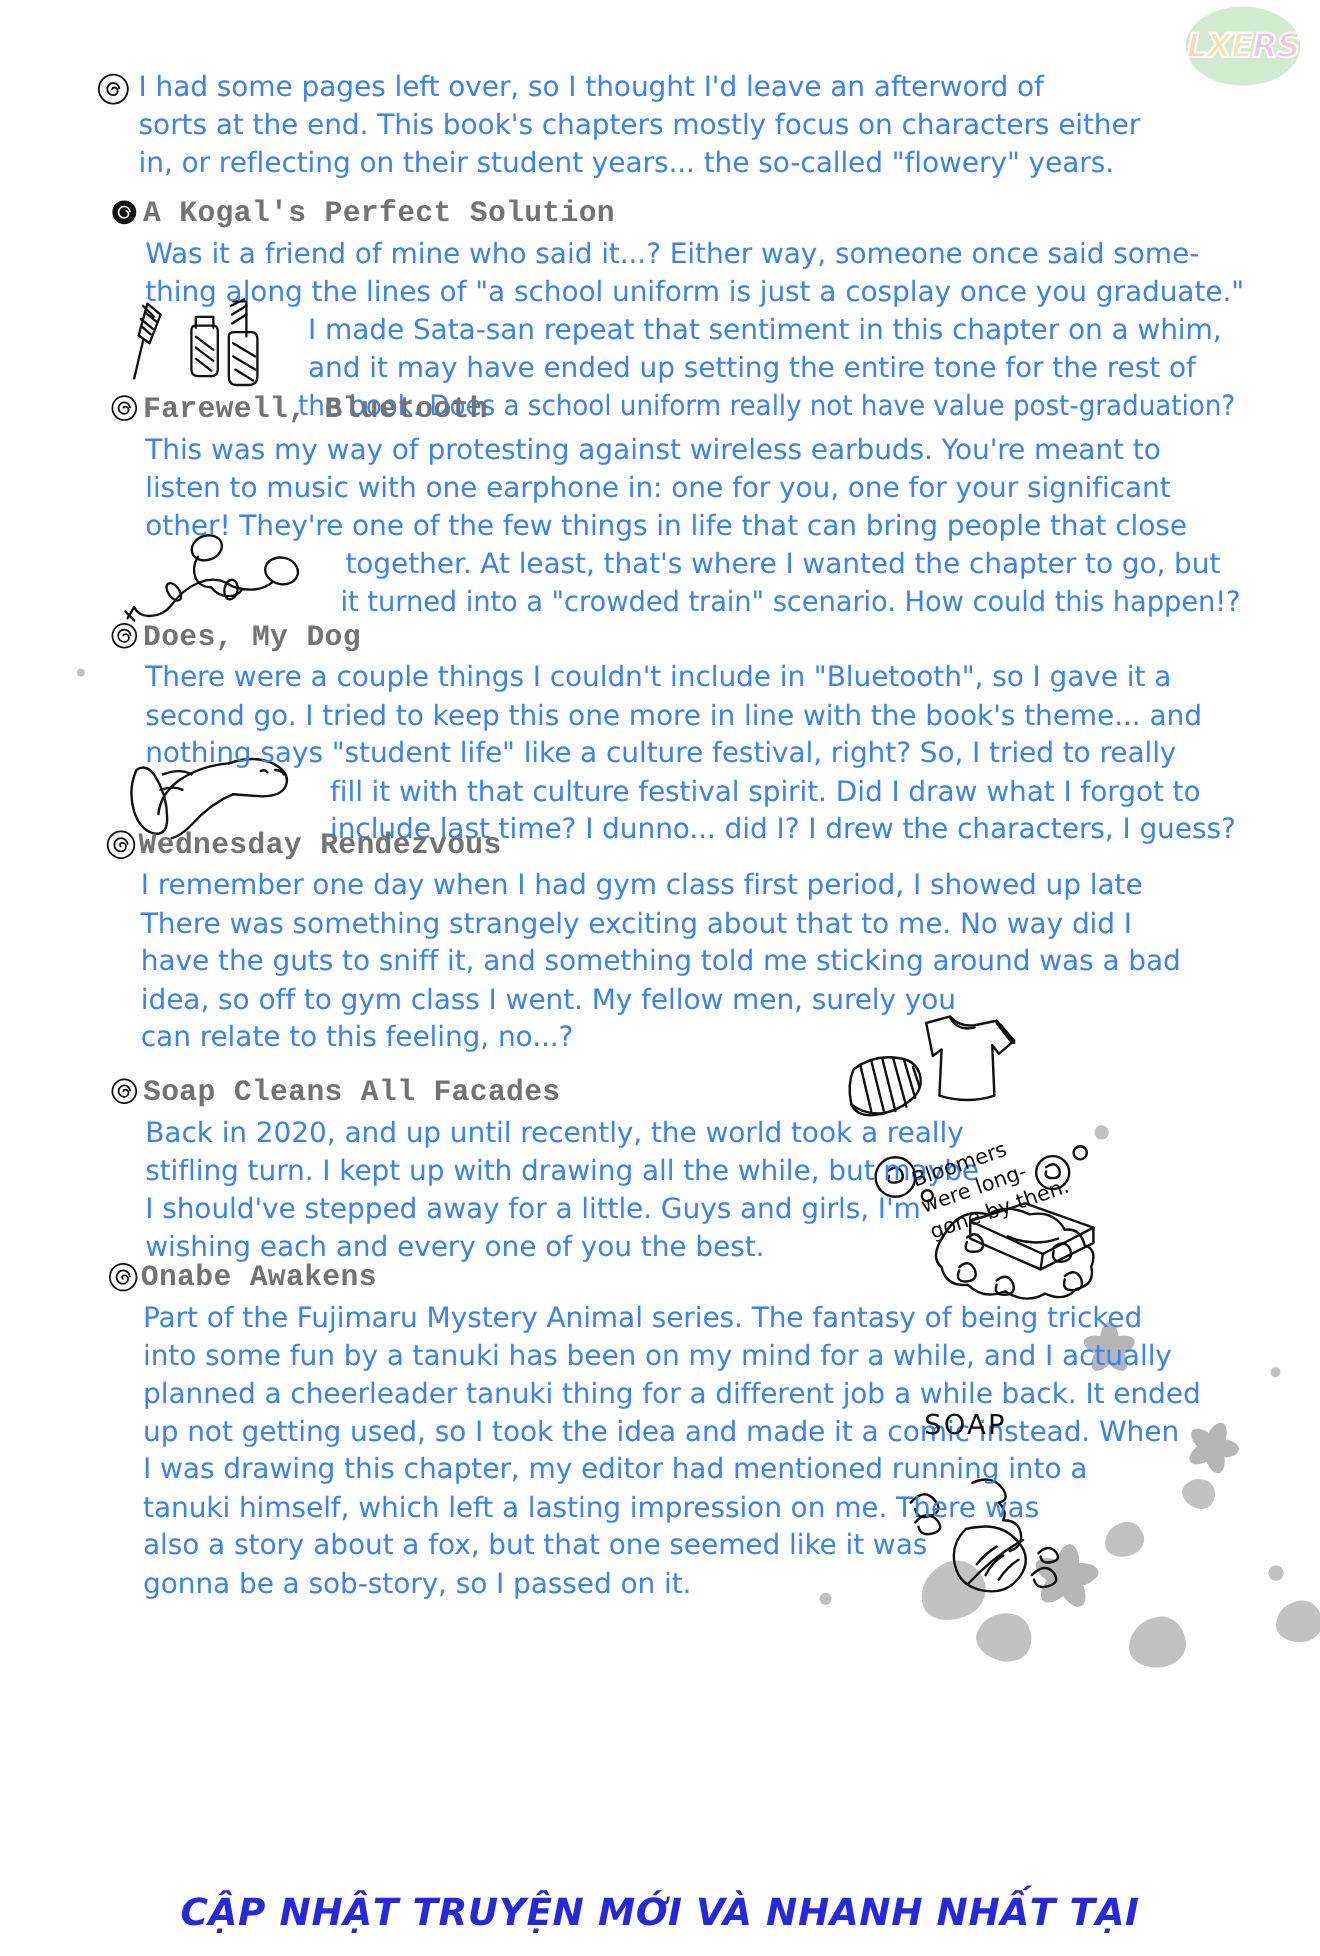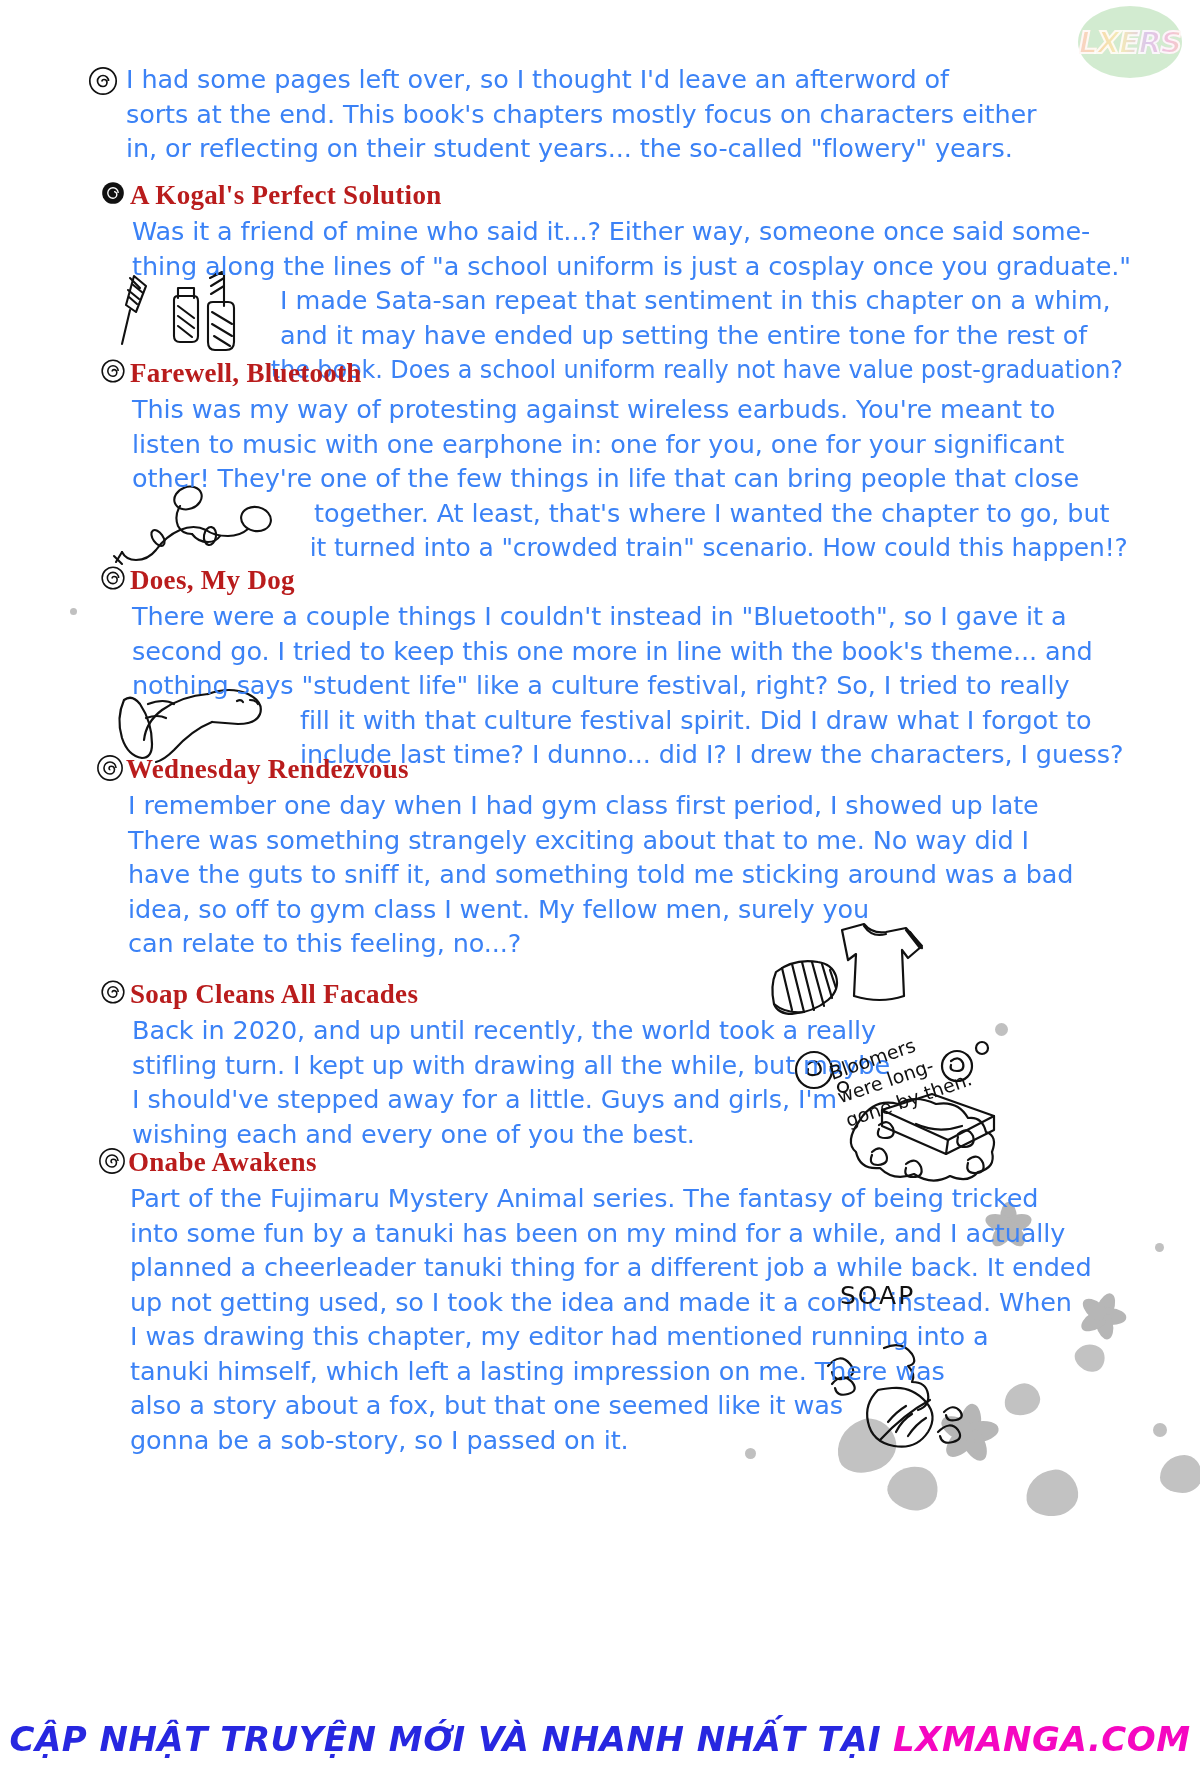--- a/index.html
+++ b/index.html
@@ -82,24 +82,24 @@
   }
   .entry { position: absolute; }
   .bullet {
     position: absolute;
     left: 0;
     top: 2px;
     width: 26px;
     height: 26px;
   }
   .heading {
-    font-family: Liberation Serif, serif;
+    font-family: Liberation Mono, monospace;
     font-size: 27px;
     line-height: 34px;
-    color: #b91c1c;
+    color: #737373;
     letter-spacing: .3px;
     white-space: nowrap;
     margin: 0 0 2px 0;
     padding-left: 30px;
   }
   .body-text {
     font-family: "DejaVu Sans", sans-serif;
     font-size: 25.5px;
     line-height: 34.5px;
     color: #3b82f6;
@@ -354,21 +354,21 @@
 
     <div class="entry" style="left:100px;top:563px;width:1000px;">
       <span class="bullet">
         <svg width="26" height="26" viewBox="0 0 30 30" fill="none" stroke="#111" stroke-width="1.8">
           <circle cx="15" cy="15" r="12.5"></circle>
           <path d="M21.5 15a6.5 6.5 0 1 0-6.5 6.5 4.8 4.8 0 0 0 4.8-4.8 3.5 3.5 0 0 0-3.5-3.5 2.3 2.3 0 0 0-2.3 2.3"></path>
         </svg>
       </span>
       <h3 class="heading">Does, My Dog</h3>
       <div class="body-text">
-        <p>There were a couple things I couldn't instead in "Bluetooth", so I gave it a</p>
+        <p>There were a couple things I couldn't include in "Bluetooth", so I gave it a</p>
         <p>second go. I tried to keep this one more in line with the book's theme... and</p>
         <p>nothing says "student life" like a culture festival, right? So, I tried to really</p>
         <p class="ind-3">fill it with that culture festival spirit. Did I draw what I forgot to</p>
         <p class="ind-3">include last time? I dunno... did I? I drew the characters, I guess?</p>
       </div>
     </div>
 
     <div class="entry" style="left:96px;top:752px;width:1000px;">
       <span class="bullet">
         <svg width="28" height="28" viewBox="0 0 30 30" fill="none" stroke="#111" stroke-width="1.7">
@@ -419,16 +419,15 @@
         <p>tanuki himself, which left a lasting impression on me. There was</p>
         <p>also a story about a fox, but that one seemed like it was</p>
         <p>gonna be a sob-story, so I passed on it.</p>
       </div>
     </div>
 
   </div>
 
   <div class="banner">
     <span class="banner-text banner-main">CẬP NHẬT TRUYỆN MỚI VÀ NHANH NHẤT TẠI</span>
-    <span class="banner-text banner-site">LXMANGA.COM</span>
   </div>
 
 </div>
 
 </body></html>

